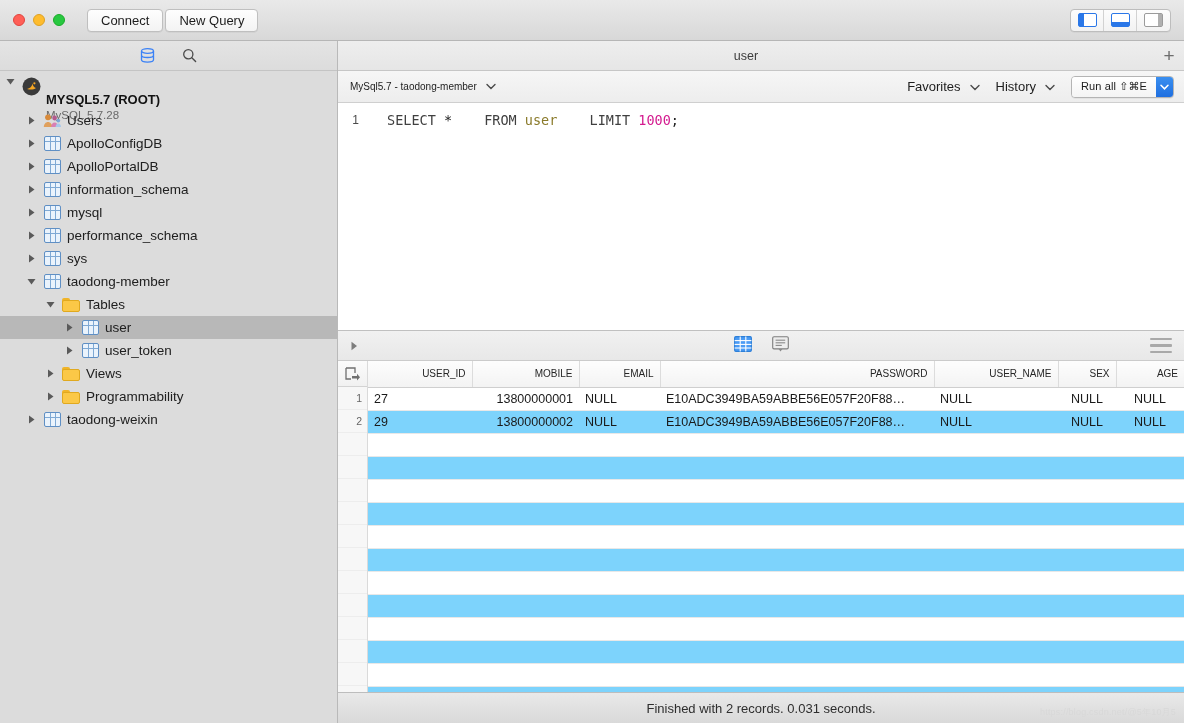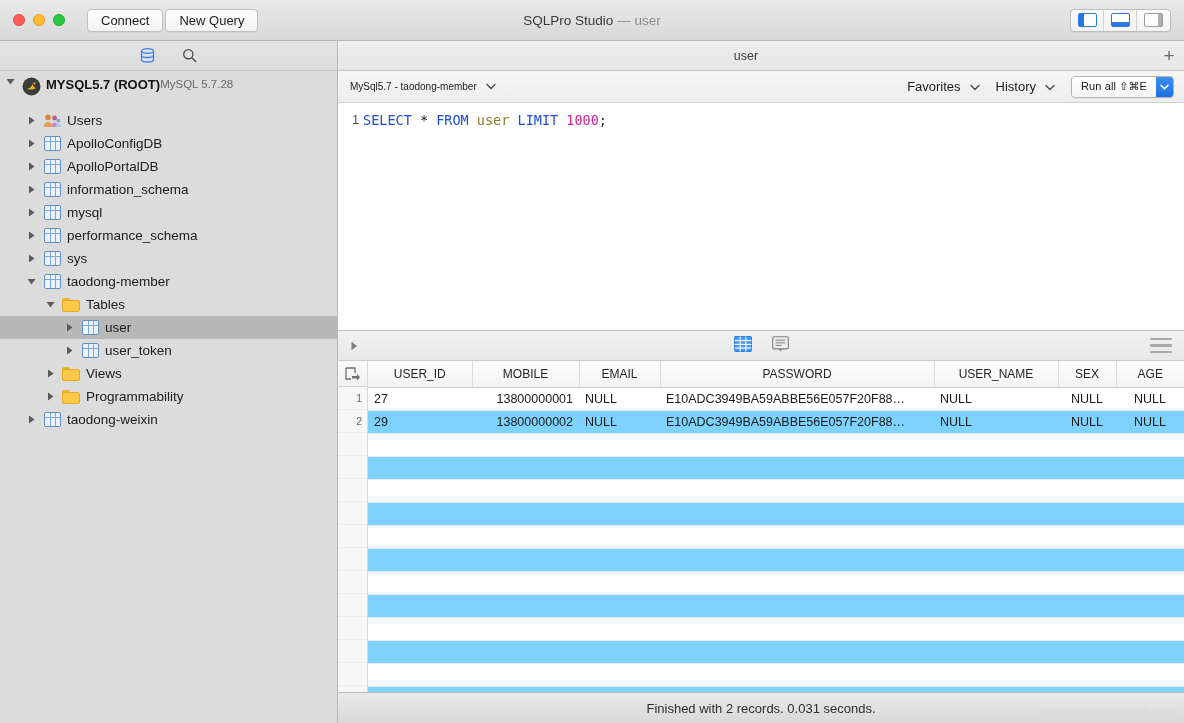--- a/index.html
+++ b/index.html
@@ -68,21 +68,21 @@
   }
   .sb-head .ic { cursor:default; display:flex; align-items:center; justify-content:center; }
 
   .tree { flex:1; overflow:hidden; padding-top:5px; }
   .node { height:23px; display:flex; align-items:center; font-size:13.5px; color:#202020; cursor:default; }
   .node.root { height:33px; align-items:flex-start; padding-top:1px; }
   .node.sel { background:#b8b8b8; }
   .tri { width:20px; flex:0 0 20px; display:flex; align-items:center; justify-content:center; }
   .tri svg { display:block; }
   .nicon { width:22px; flex:0 0 22px; display:flex; align-items:center; justify-content:center; margin-right:4px; }
-  .rootwrap { display:flex; line-height:1.25; }
+  .rootwrap { display:flex; flex-direction:column; line-height:1.25;margin-top:15px; }
   .rootwrap .t1 { font-weight:bold; font-size:13px; color:#131313; }
   .rootwrap .t2 { font-size:11.5px; color:#6a6a6a; }
 
   
   .dbico { width:17px; height:15px; border:1px solid #5f8fc4; background:#eaf3fc; border-radius:2px; position:relative; }
   .dbico:before { content:''; position:absolute; left:0; right:0; top:4px; height:1px; background:#7fa9d4; }
   .dbico:after { content:''; position:absolute; top:0; bottom:0; left:5.5px; width:1px; background:#7fa9d4; box-shadow:5px 0 0 #7fa9d4; }
   .folder { width:18px; height:14px; position:relative; }
   .folder .tab { position:absolute; left:0; top:0; width:8px; height:4px; background:#f0b429; border-radius:2px 2px 0 0; }
   .folder .bd { position:absolute; left:0; top:2.5px; right:0; bottom:0; background:#fbc847; border-radius:2px; border:.5px solid #e0a91f; }
@@ -108,21 +108,21 @@
   .runmain { background:linear-gradient(180deg,#ffffff,#f4f4f4); padding:0 9px; display:flex;
              align-items:center; font-size:11px; color:#1b1b1b; cursor:default; letter-spacing:.1px;}
   .runarrow { width:17px; background:linear-gradient(180deg,#3a8ff0,#1f6fe0); display:flex;
               align-items:center; justify-content:center; cursor:default; }
 
   .editor { flex:1; background:#fff; padding:8px 0 0 0; min-height:0; position:relative; overflow:hidden; }
   .codeline { display:flex; font-family:"DejaVu Sans Mono", monospace; font-size:13.5px; line-height:19px; }
   .gutter { width:25px; flex:0 0 25px; text-align:right; color:#4a4a4a; font-size:12px; padding-right:4px;
             font-family:"Liberation Sans",sans-serif; }
   .code { white-space:pre; }
-  .kw { color:#1d4ed8; }
+  .kw { color:#404040;margin-left:24px; }
   .ident { color:#8a7a2a; }
   .num { color:#d41b8f; }
   .punc { color:#222; }
   .op { color:#222; }
 
   
   .results { flex:0 0 393px; display:flex; flex-direction:column; border-top:1px solid #c0c0c0; min-height:0; }
   .rtoolbar {
     height:30px; flex:0 0 30px; display:flex; align-items:center; position:relative;
     background:linear-gradient(180deg,#f1f1f1,#e8e8e8); border-bottom:1px solid #cbcbcb; padding:0 12px;
@@ -134,24 +134,24 @@
 
   .gridwrap { flex:1; display:flex; min-height:0; background:#fff; }
   .rownums { width:30px; flex:0 0 30px; background:#f7f7f7; border-right:1px solid #dadada; }
   .rn-head { height:26px; border-bottom:1px solid #d3d3d3; background:linear-gradient(180deg,#fbfbfb,#f1f1f1);
              display:flex; align-items:center; justify-content:center; }
   .rn { height:23px; display:flex; align-items:center; justify-content:flex-end; padding-right:5px;
         font-size:10.5px; color:#666; border-bottom:1px solid #ededed; }
   .gridmain { flex:1; min-width:0; overflow:hidden; }
   table.grid { width:100%; border-collapse:collapse; table-layout:fixed; }
   table.grid th {
-    height:26px; font-size:12px; font-weight:normal; color:#262626;
+    height:26px; font-size:10px; font-weight:normal; color:#262626;
     background:linear-gradient(180deg,#fdfdfd,#f3f3f3);
     border-bottom:1px solid #cfcfcf; border-right:1px solid #dcdcdc;
-    padding:0 6px; text-align:center; white-space:nowrap; overflow:hidden;
+    padding:0 6px; text-align:right; white-space:nowrap; overflow:hidden;
   }
   table.grid th:last-child { border-right:none; }
   table.grid td {
     height:23px; font-size:12.5px; color:#1a1a1a; padding:0 6px;
     border-bottom:1px solid #e8e8e8; white-space:nowrap; overflow:hidden; text-overflow:ellipsis;
   }
   tr.alt td { background:#7dd3fc; }
   td.num-id { color:#1878d6; text-align:left; padding-left:3px; }
   td.numeric { text-align:right; }
   td.center { text-align:center; }
@@ -172,25 +172,20 @@
 
   <div class="titlebar">
     <div class="lights">
       <div class="light red"></div>
       <div class="light yellow"></div>
       <div class="light green"></div>
     </div>
     <button class="tbtn">Connect</button>
     <button class="tbtn">New Query</button>
 
-    <div class="wtitle">
-      <span>SQLPro Studio</span>
-      <span class="dash">—</span>
-      <span class="sub">user</span>
-    </div>
 
     <div class="layoutbtns">
       <div class="lbtn">
         <span class="lico on">
             <i class="fillL"></i>
           </span>
       </div>
       <div class="lbtn">
         <span class="lico on">
             <i class="fillB"></i>

